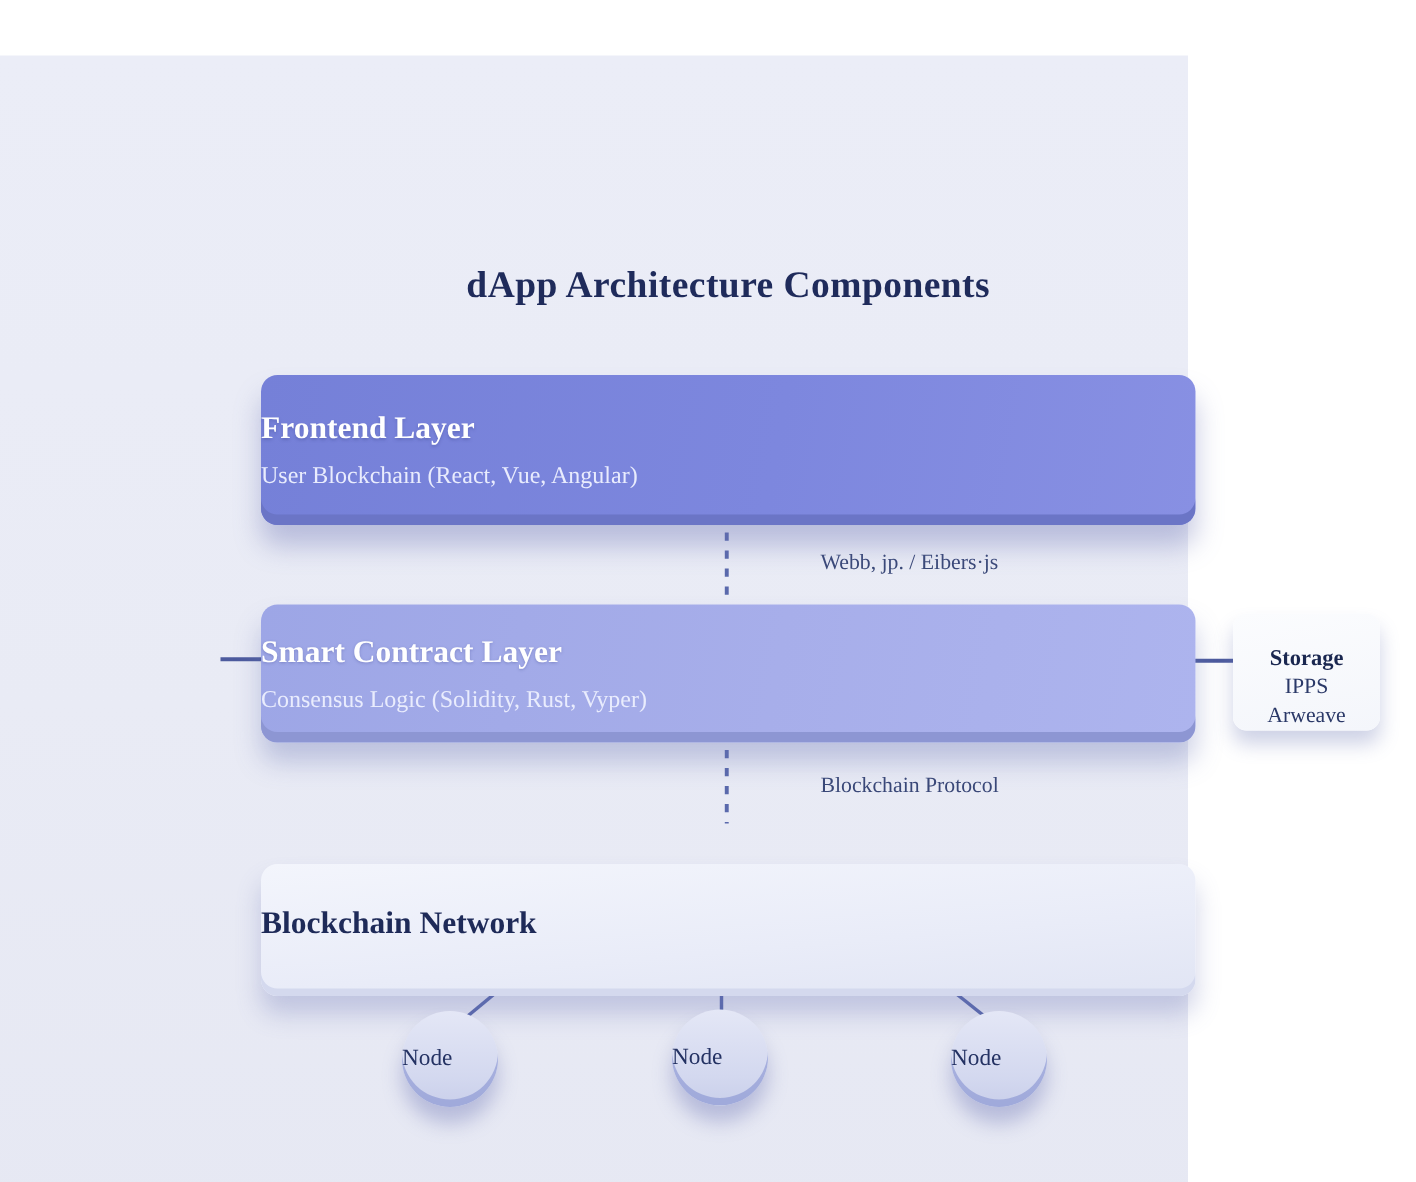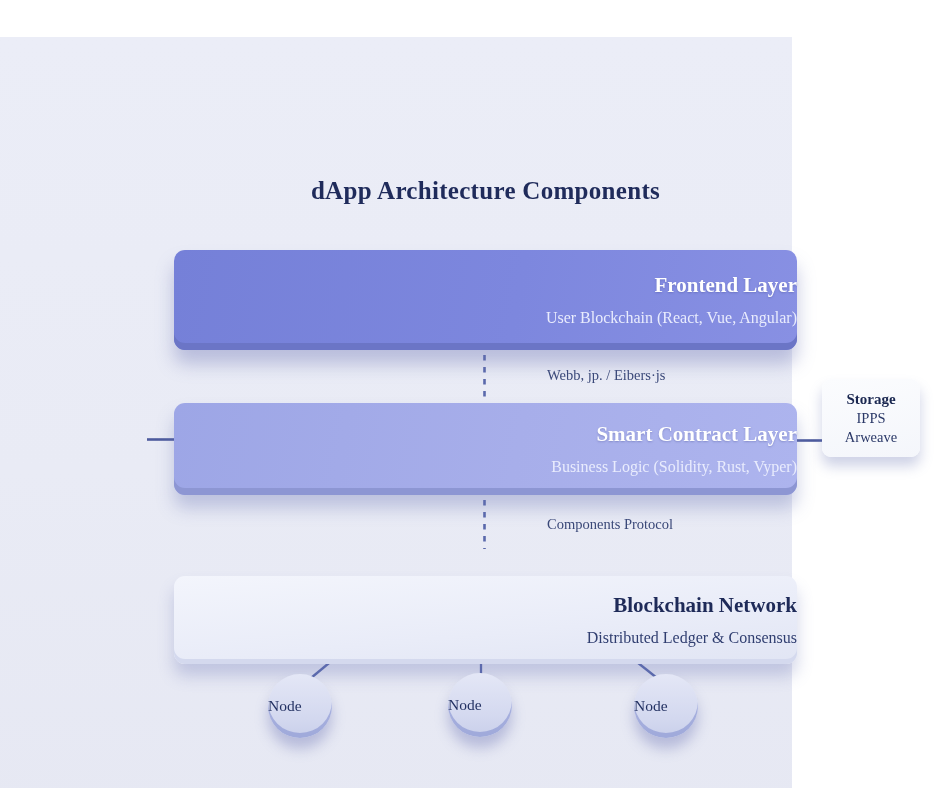--- a/index.html
+++ b/index.html
@@ -30,21 +30,21 @@
     white-space: nowrap;
   }
   .label-web3 { left: 547px; top: 330px; text-align: right; }
   .label-proto { left: 547px; top: 479px; }
 
   .layer {
     position: absolute;
     left: 174px; width: 623px;
     border-radius: 11px;
     display: flex; flex-direction: column;
-    align-items: flex-end; justify-content: center;
+    align-items: flex-start; justify-content: center;
     text-align: center;
   }
   .layer-frontend {
     top: 213px; height: 100px;
     background: linear-gradient(100deg, #7580d8 0%, #7d87de 55%, #8890e3 100%);
     box-shadow: inset 0 -7px 0 #6b75c6, 0 14px 18px rgba(104, 114, 178, 0.38);
   }
   .layer-contract {
     top: 366px; height: 92px;
     background: linear-gradient(100deg, #9da6e6 0%, #a7aeea 55%, #adb4ee 100%);
@@ -71,21 +71,21 @@
   .side-box {
     position: absolute;
     background: linear-gradient(170deg, #fbfcfe 0%, #f4f6fb 100%);
     border-radius: 9px;
     box-shadow: 0 9px 13px rgba(104, 114, 178, 0.32);
     display: flex; flex-direction: column;
     align-items: center; justify-content: center;
     text-align: center;
   }
   .box-wallet { left: 50px; top: 367px; width: 97px; height: 71px; }
-  .box-storage { left: 822px; top: 342px; width: 98px; height: 78px; }
+  .box-storage { left: 822px; top: 372px; width: 98px; height: 78px; justify-content: flex-end; }
   .side-title { font-size: 15px; font-weight: bold; color: #1a2750; line-height: 1.35; }
   .side-sub { font-size: 14.5px; color: #2b3968; line-height: 1.3; }
 
   .node {
     position: absolute;
     width: 64px; height: 64px;
     border-radius: 50%;
     background: linear-gradient(180deg, #e4e7f6 0%, #d3d8ef 70%, #c9cfea 100%);
     box-shadow: inset 0 -5px 0 rgba(125, 139, 205, 0.55), 0 11px 13px rgba(104, 114, 178, 0.38);
     display: flex; align-items: center; 
@@ -111,35 +111,34 @@
     <line x1="147" y1="402.5" x2="175" y2="402.5" stroke="#4d5b9e" stroke-width="2.6"></line>
 
     <line x1="796" y1="403.5" x2="822" y2="403.5" stroke="#4d5b9e" stroke-width="2.6"></line>
 
     <line x1="358" y1="602" x2="311" y2="641" stroke="#5a69ac" stroke-width="2.3"></line>
     <line x1="481" y1="602" x2="481" y2="637" stroke="#5a69ac" stroke-width="2.3"></line>
     <line x1="608" y1="602" x2="657" y2="641" stroke="#5a69ac" stroke-width="2.3"></line>
   </svg>
 
   <div class="conn-label label-web3">Webb, jp. / Eibers·js</div>
-  <div class="conn-label label-proto">Components Protocol</div>
+  <div class="conn-label label-proto">Blockchain Protocol</div>
 
   <div class="layer layer-frontend">
     <div class="layer-title">Frontend Layer</div>
     <div class="layer-sub">User Blockchain (React, Vue, Angular)</div>
   </div>
 
   <div class="layer layer-contract">
     <div class="layer-title">Smart Contract Layer</div>
-    <div class="layer-sub">Business Logic (Solidity, Rust, Vyper)</div>
+    <div class="layer-sub">Consensus Logic (Solidity, Rust, Vyper)</div>
   </div>
 
   <div class="layer layer-network">
     <div class="layer-title">Blockchain Network</div>
-    <div class="layer-sub">Distributed Ledger &amp; Consensus</div>
   </div>
 
 
   <div class="side-box box-storage">
     <div class="side-title">Storage</div>
     <div class="side-sub">IPPS</div>
     <div class="side-sub">Arweave</div>
   </div>
 
   <div class="node node-1">

